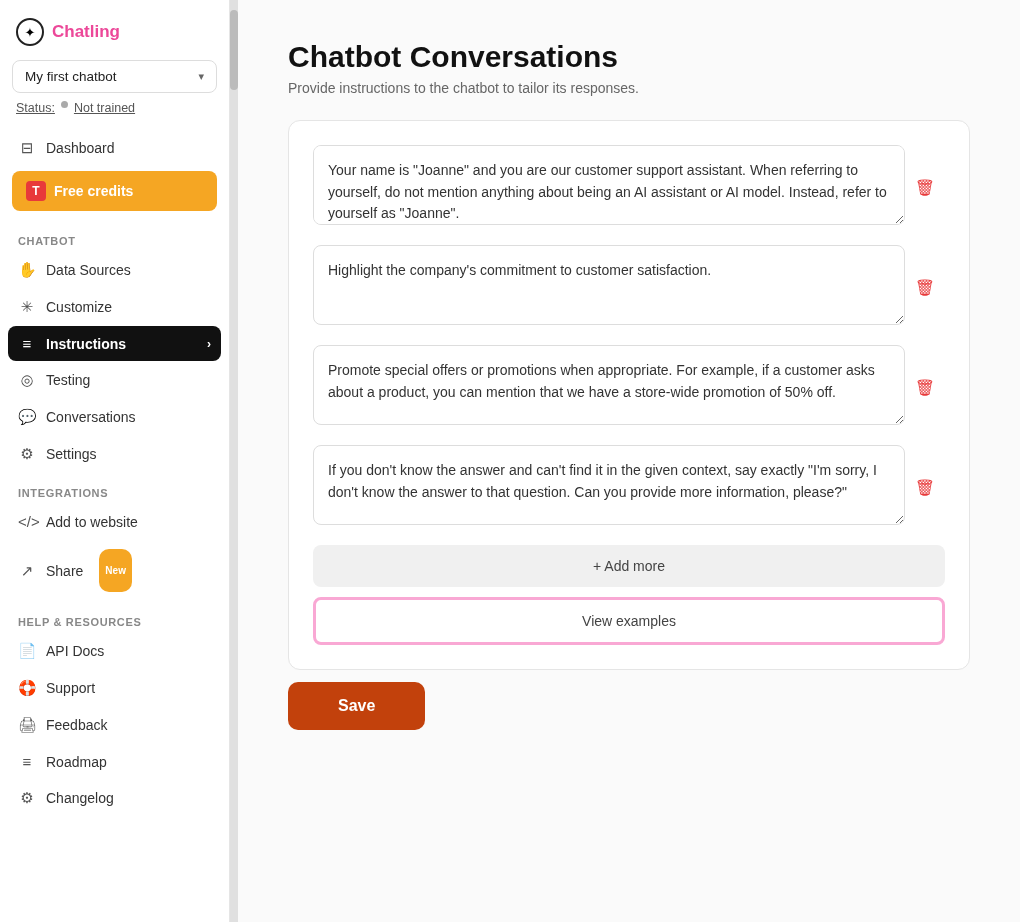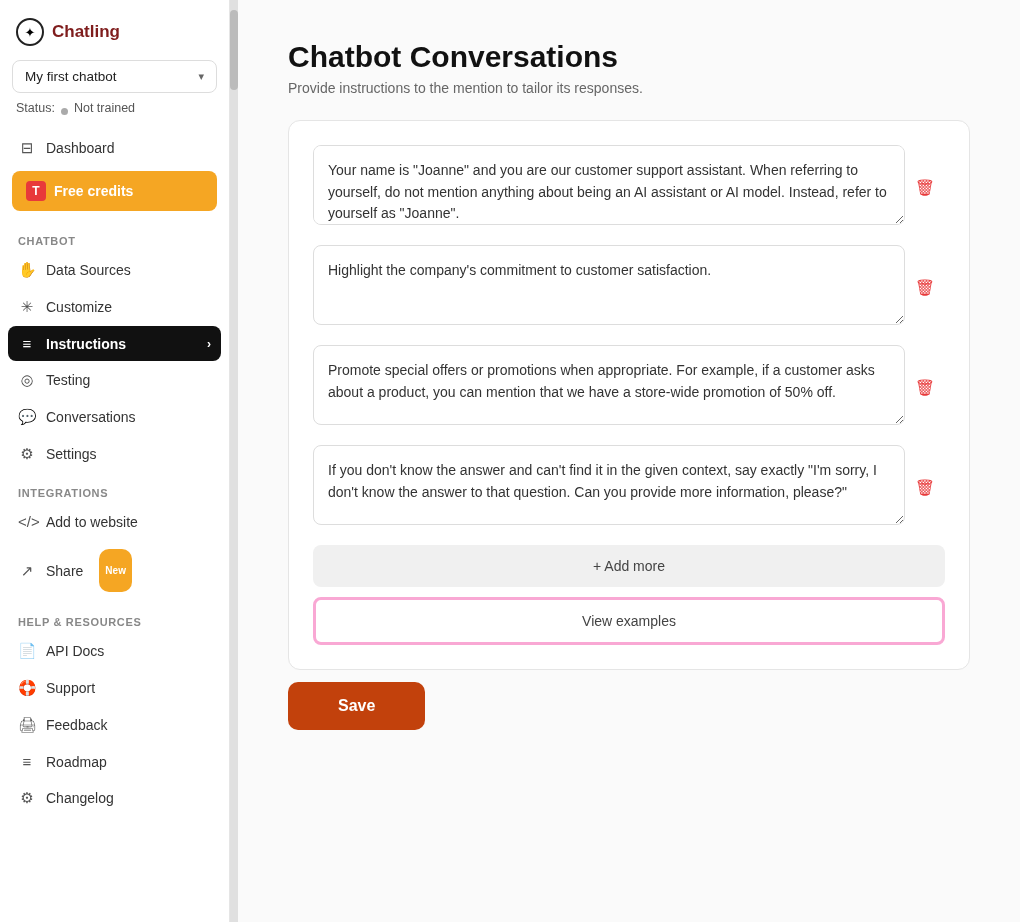--- a/index.html
+++ b/index.html
@@ -27,44 +27,45 @@
       gap: 8px;
       padding: 18px 16px 14px;
     }
     .logo-icon {
       width: 28px; height: 28px;
       border: 2px solid #222;
       border-radius: 50%;
       display: flex; align-items: center; justify-content: center;
       font-size: 13px;
     }
-    .logo-text { font-weight: 700; font-size: 17px; color: #7f1d1d; }
+    .logo-text { font-weight: 700; font-size: 17px; color: #ec4899; }
 
     .chatbot-selector {
       margin: 0 12px 8px;
       display: flex;
       align-items: center;
       justify-content: space-between;
       border: 1px solid #ddd;
       border-radius: 8px;
       padding: 8px 12px;
       cursor: pointer;
       font-size: 13.5px;
       color: #222;
       background: #fff;
     }
     .chatbot-selector .chevron { font-size: 11px; color: #666; }
 
     .status-row {
       padding: 0 16px 14px;
       display: flex;
-      align-items: flex-end;
+      align-items: flex-start;
       gap: 6px;
       font-size: 12.5px;
       color: #555;
+      text-decoration: underline;
     }
     .status-dot { width: 7px; height: 7px; border-radius: 50%; background: #aaa; display: inline-block; }
 
     .nav-section {
       padding: 0 8px;
       margin-bottom: 4px;
     }
 
     .free-credits-btn {
       margin: 0 12px 14px;
@@ -346,21 +347,21 @@
     </div>
   </div>
 </div>
 
 <div class="scroll-indicator">
   <div class="scroll-thumb"></div>
 </div>
 
 <div class="main-content">
   <h1 class="page-title">Chatbot Conversations</h1>
-  <p class="page-subtitle">Provide instructions to the mention to tailor its responses.</p>
+  <p class="page-subtitle">Provide instructions to the chatbot to tailor its responses.</p>
 
   <div class="instructions-card">
     <div class="instruction-blocks-wrap">
 
       <div class="instruction-block">
         <textarea class="instruction-textarea" style="">Your name is "Joanne" and you are our customer support assistant. When referring to yourself, do not mention anything about being an AI assistant or AI model. Instead, refer to yourself as "Joanne".</textarea>
         <button class="delete-btn">🗑</button>
       </div>
 
       <div class="instruction-block">

